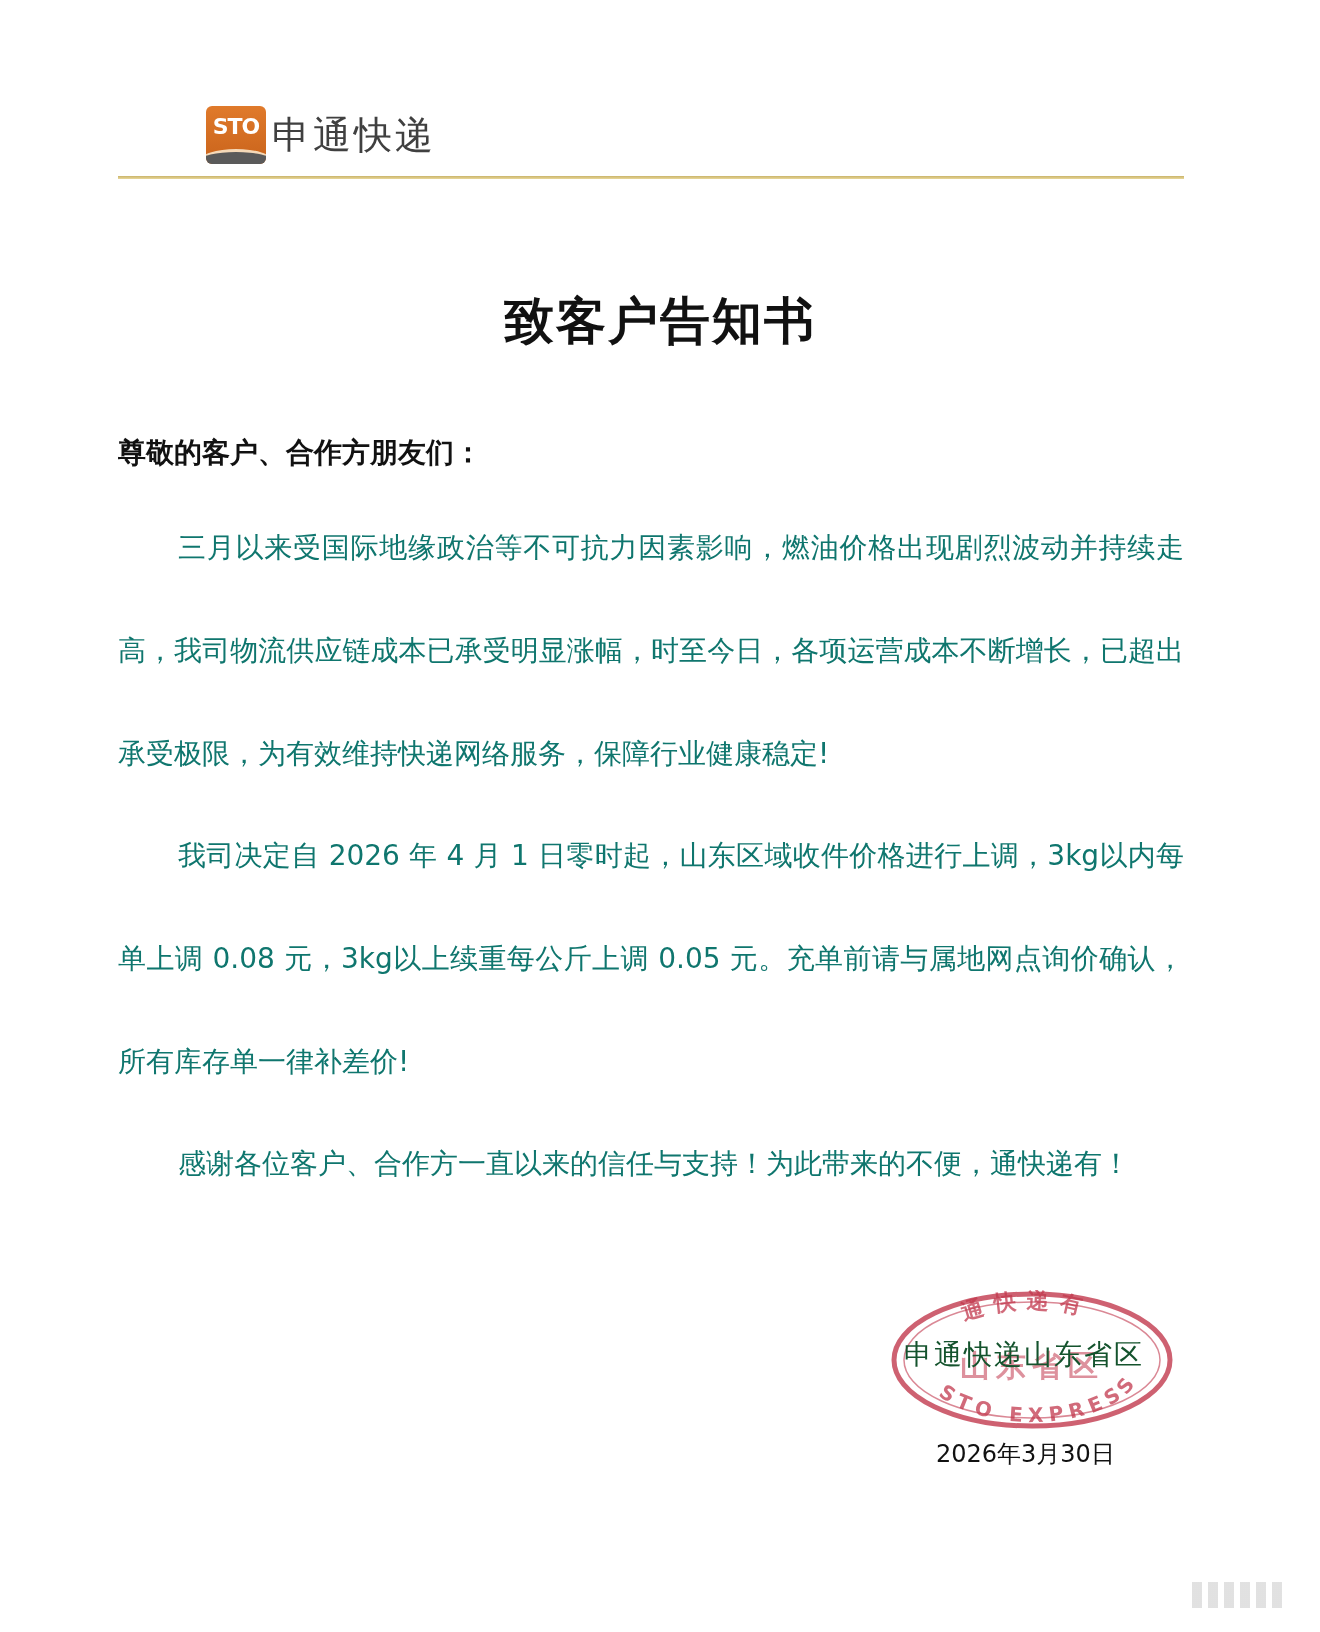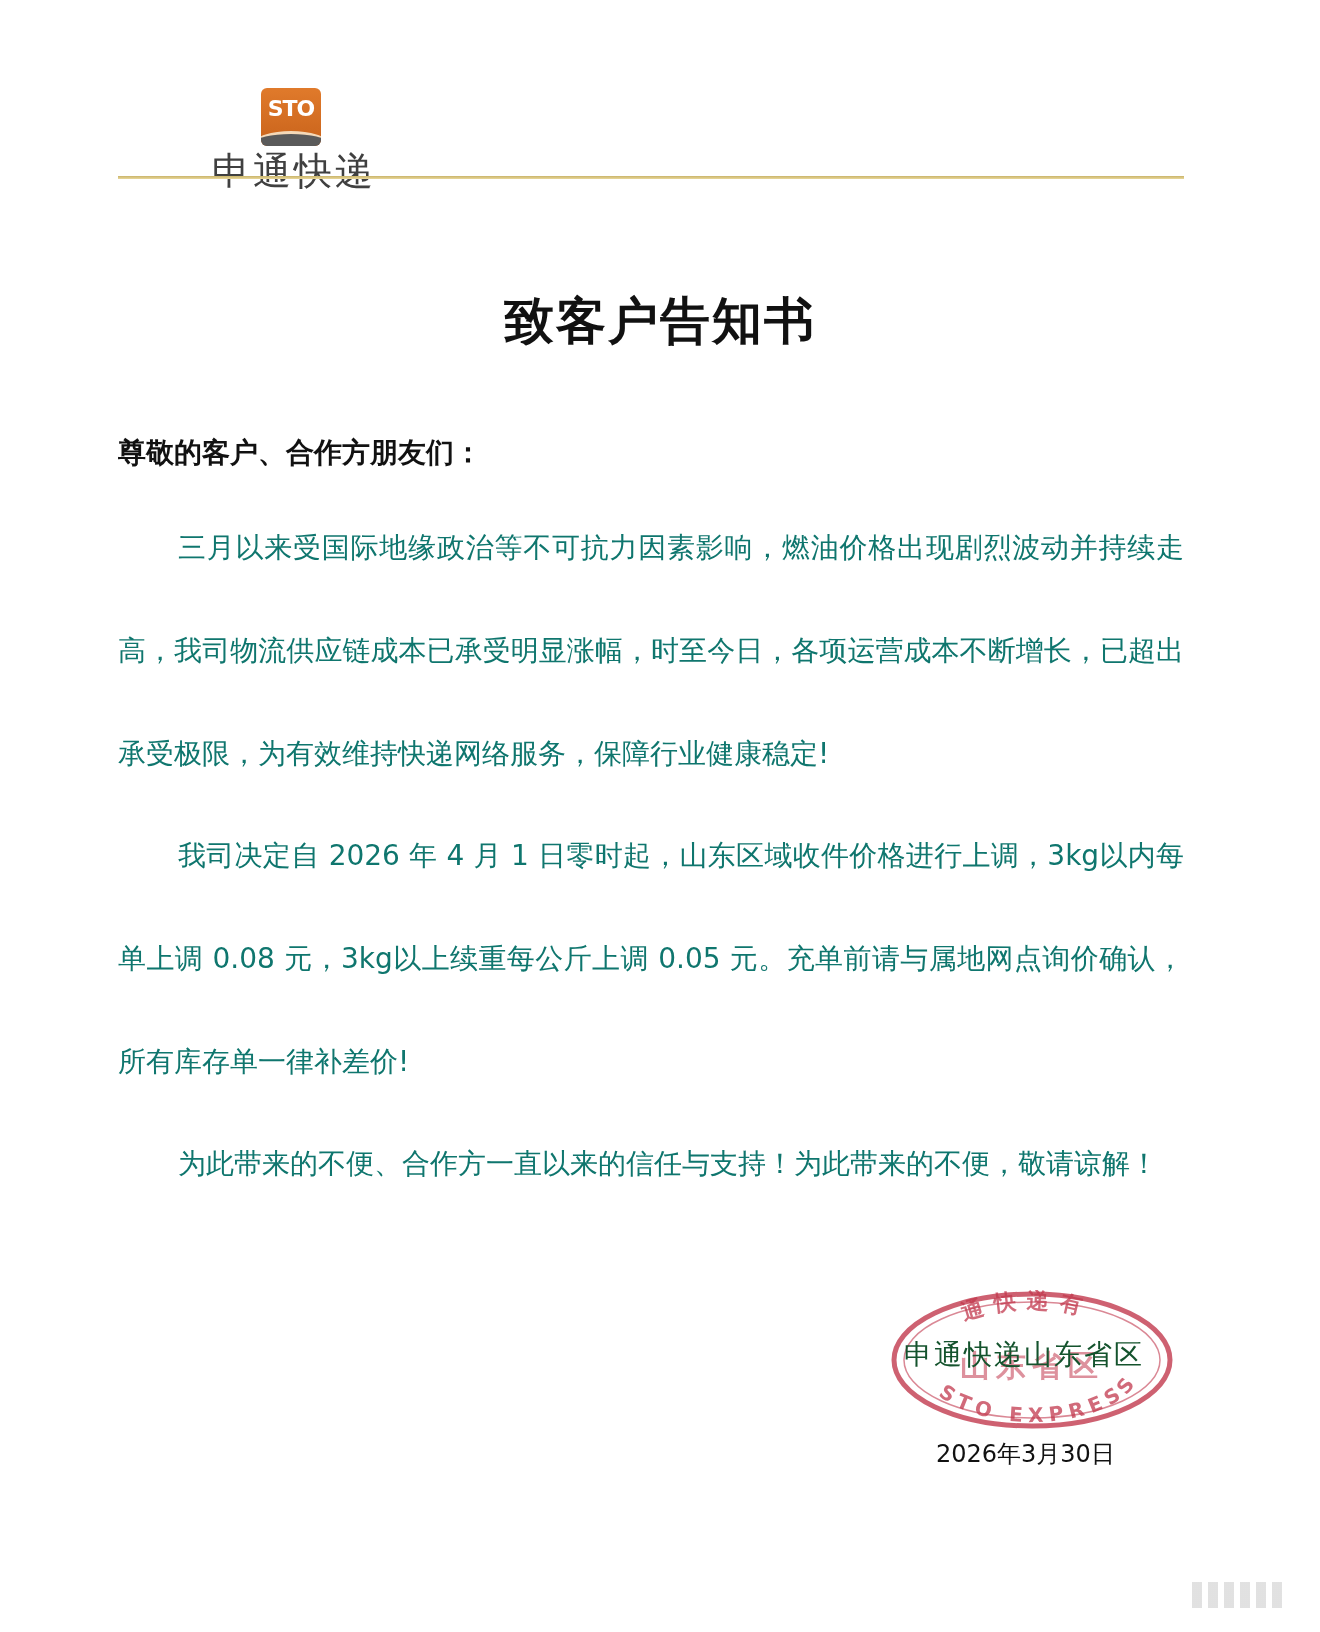--- a/index.html
+++ b/index.html
@@ -1,20 +1,20 @@
 <!DOCTYPE html>
 <html><head>
 <meta charset="utf-8">
 <style>
   html, body { margin: 0; padding: 0; }
   body {
     width: 1320px; height: 1632px; background: #ffffff; position: relative; overflow: hidden;
     font-family: "DejaVu Sans", "Liberation Sans", sans-serif; color: #1a1a1a;
   }
-  .logo { position: absolute; left: 206px; top: 88px; display: flex; align-items: center; flex-direction: column; }
+  .logo { position: absolute; left: 206px; top: 106px; display: flex; align-items: center; }
   .logo-mark {
     width: 60px; height: 58px; border-radius: 6px; position: relative; overflow: hidden;
     background: linear-gradient(#e07a2b, #c9631b);
   }
   .logo-mark .sto { position: absolute; left: 0; right: 0; top: 8px; text-align: center;
     color: #fff; font-weight: bold; font-size: 22px; letter-spacing: -1px; font-family: "DejaVu Sans", sans-serif; }
   .logo-mark .swoosh { position: absolute; left: -6px; right: -6px; bottom: -14px; height: 26px;
     background: #5a5a5a; border-top-left-radius: 50% 40%; border-top-right-radius: 50% 40%; border-top: 3px solid #f5d9b8; }
   .logo-text { margin-left: 6px; font-size: 38px; font-weight: 500; letter-spacing: 3px; color: #404040; }
   .rule { position: absolute; left: 118px; width: 1066px; top: 176px; height: 3px;
@@ -45,21 +45,21 @@
 </div>
 
 <div class="rule"></div>
 
 <div class="title">致客户告知书</div>
 
 <div class="salutation">尊敬的客户、合作方朋友们：</div>
 
 <div class="para p1">三月以来受国际地缘政治等不可抗力因素影响，燃油价格出现剧烈波动并持续走高，我司物流供应链成本已承受明显涨幅，时至今日，各项运营成本不断增长，已超出承受极限，为有效维持快递网络服务，保障行业健康稳定!</div>
 <div class="para p2">我司决定自 2026 年 4 月 1 日零时起，山东区域收件价格进行上调，3kg以内每单上调 0.08 元，3kg以上续重每公斤上调 0.05 元。充单前请与属地网点询价确认，所有库存单一律补差价!</div>
-<div class="para p3">为此带来的不便、合作方一直以来的信任与支持！为此带来的不便，敬请谅解！</div>
+<div class="para p3">感谢各位客户、合作方一直以来的信任与支持！为此带来的不便，通快递有！</div>
 
 <svg class="seal" viewBox="0 0 284 140">
   <defs>
     <path id="arcTop" d="M 40 70 A 102 52 0 0 1 244 70"></path>
     <path id="arcBot" d="M 34 78 A 108 54 0 0 0 250 78"></path>
   </defs>
   <ellipse cx="142" cy="70" rx="138" ry="66" fill="none" stroke="#c2394e" stroke-width="5" opacity="0.8"></ellipse>
   <ellipse cx="142" cy="70" rx="128" ry="58" fill="none" stroke="#c2394e" stroke-width="1.5" opacity="0.6"></ellipse>
   <text font-size="22" fill="#c2394e" opacity="0.75" font-weight="bold" letter-spacing="10">
     <textPath href="#arcTop" startOffset="22%">通快递有</textPath>

